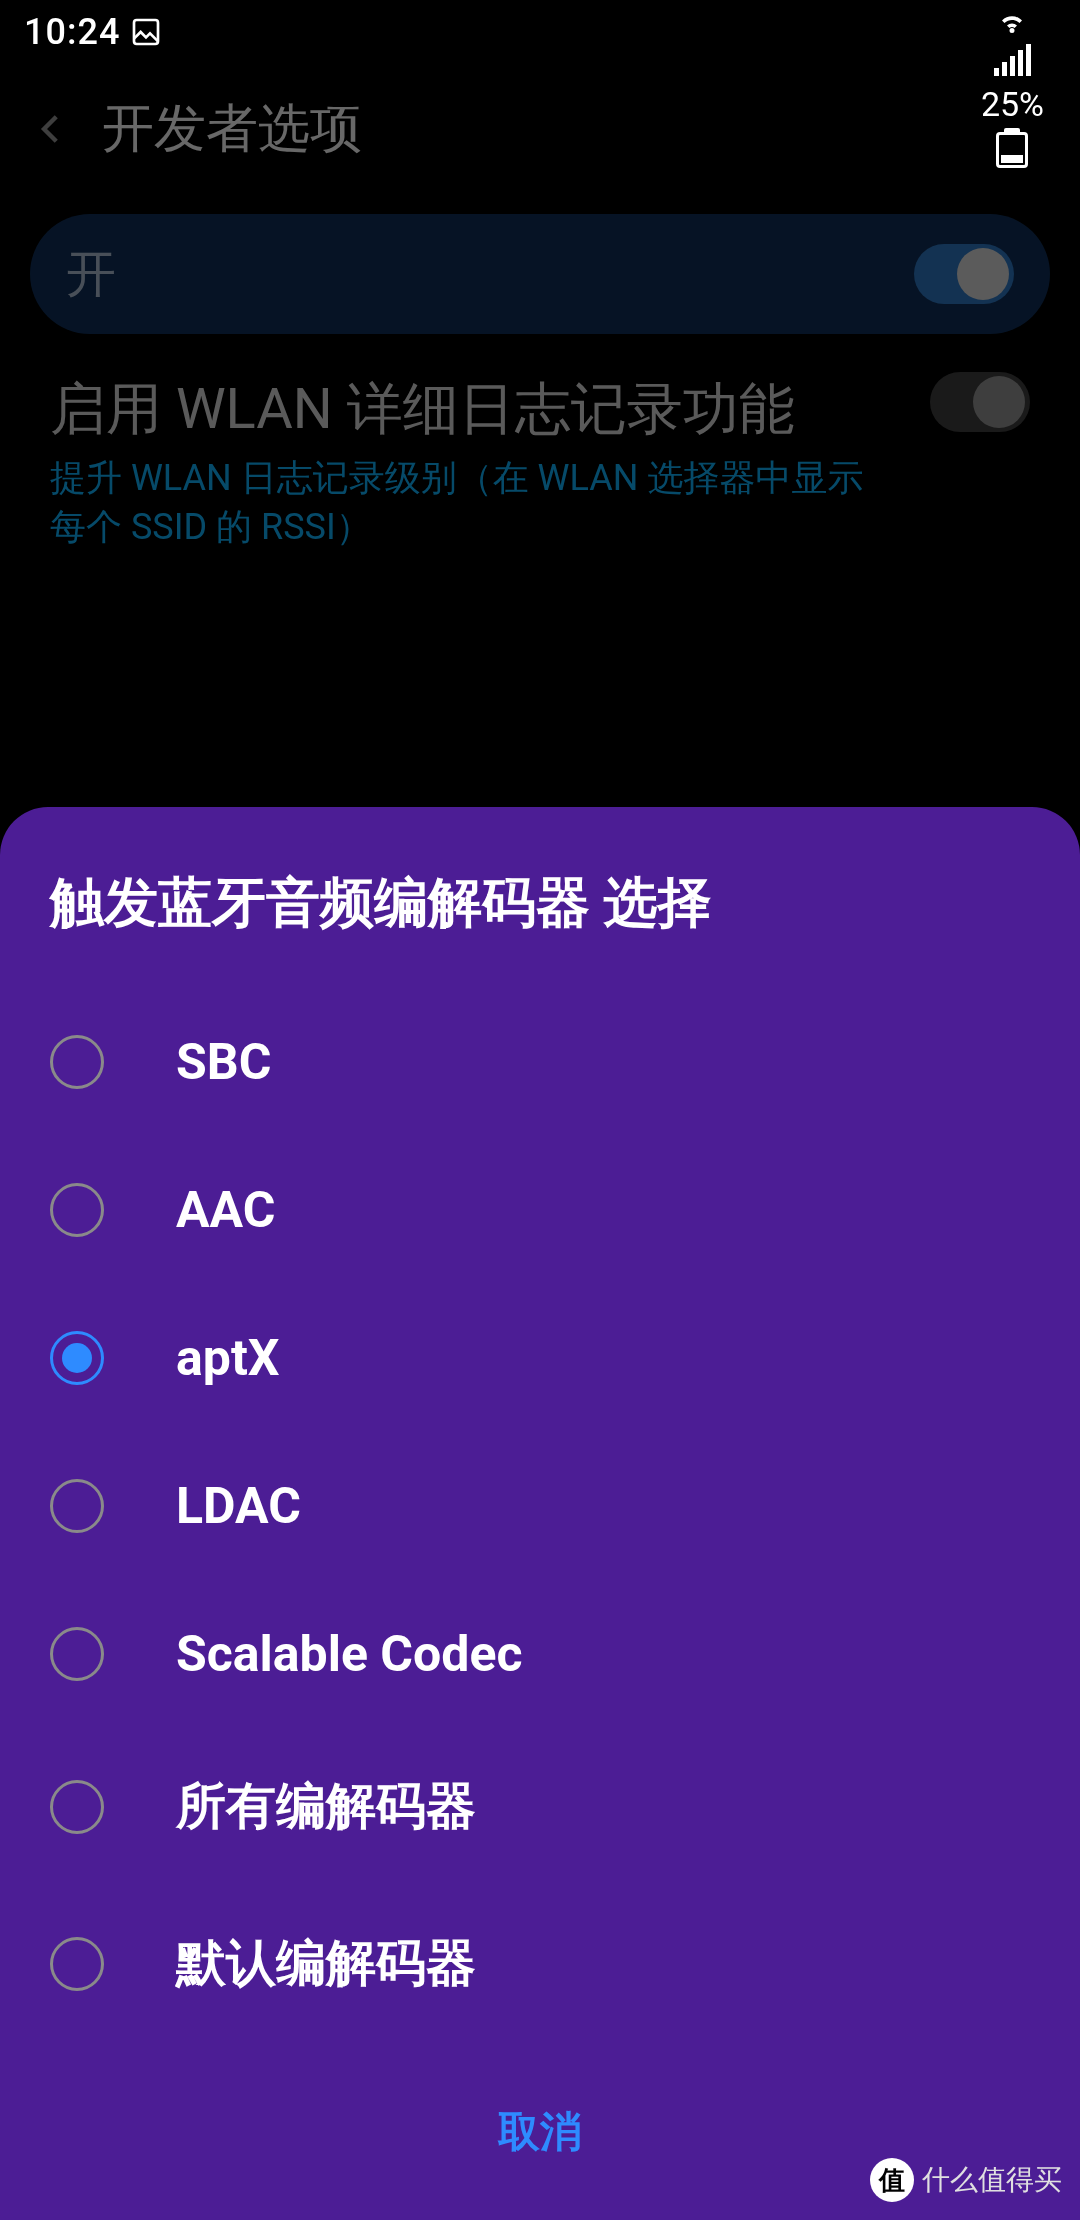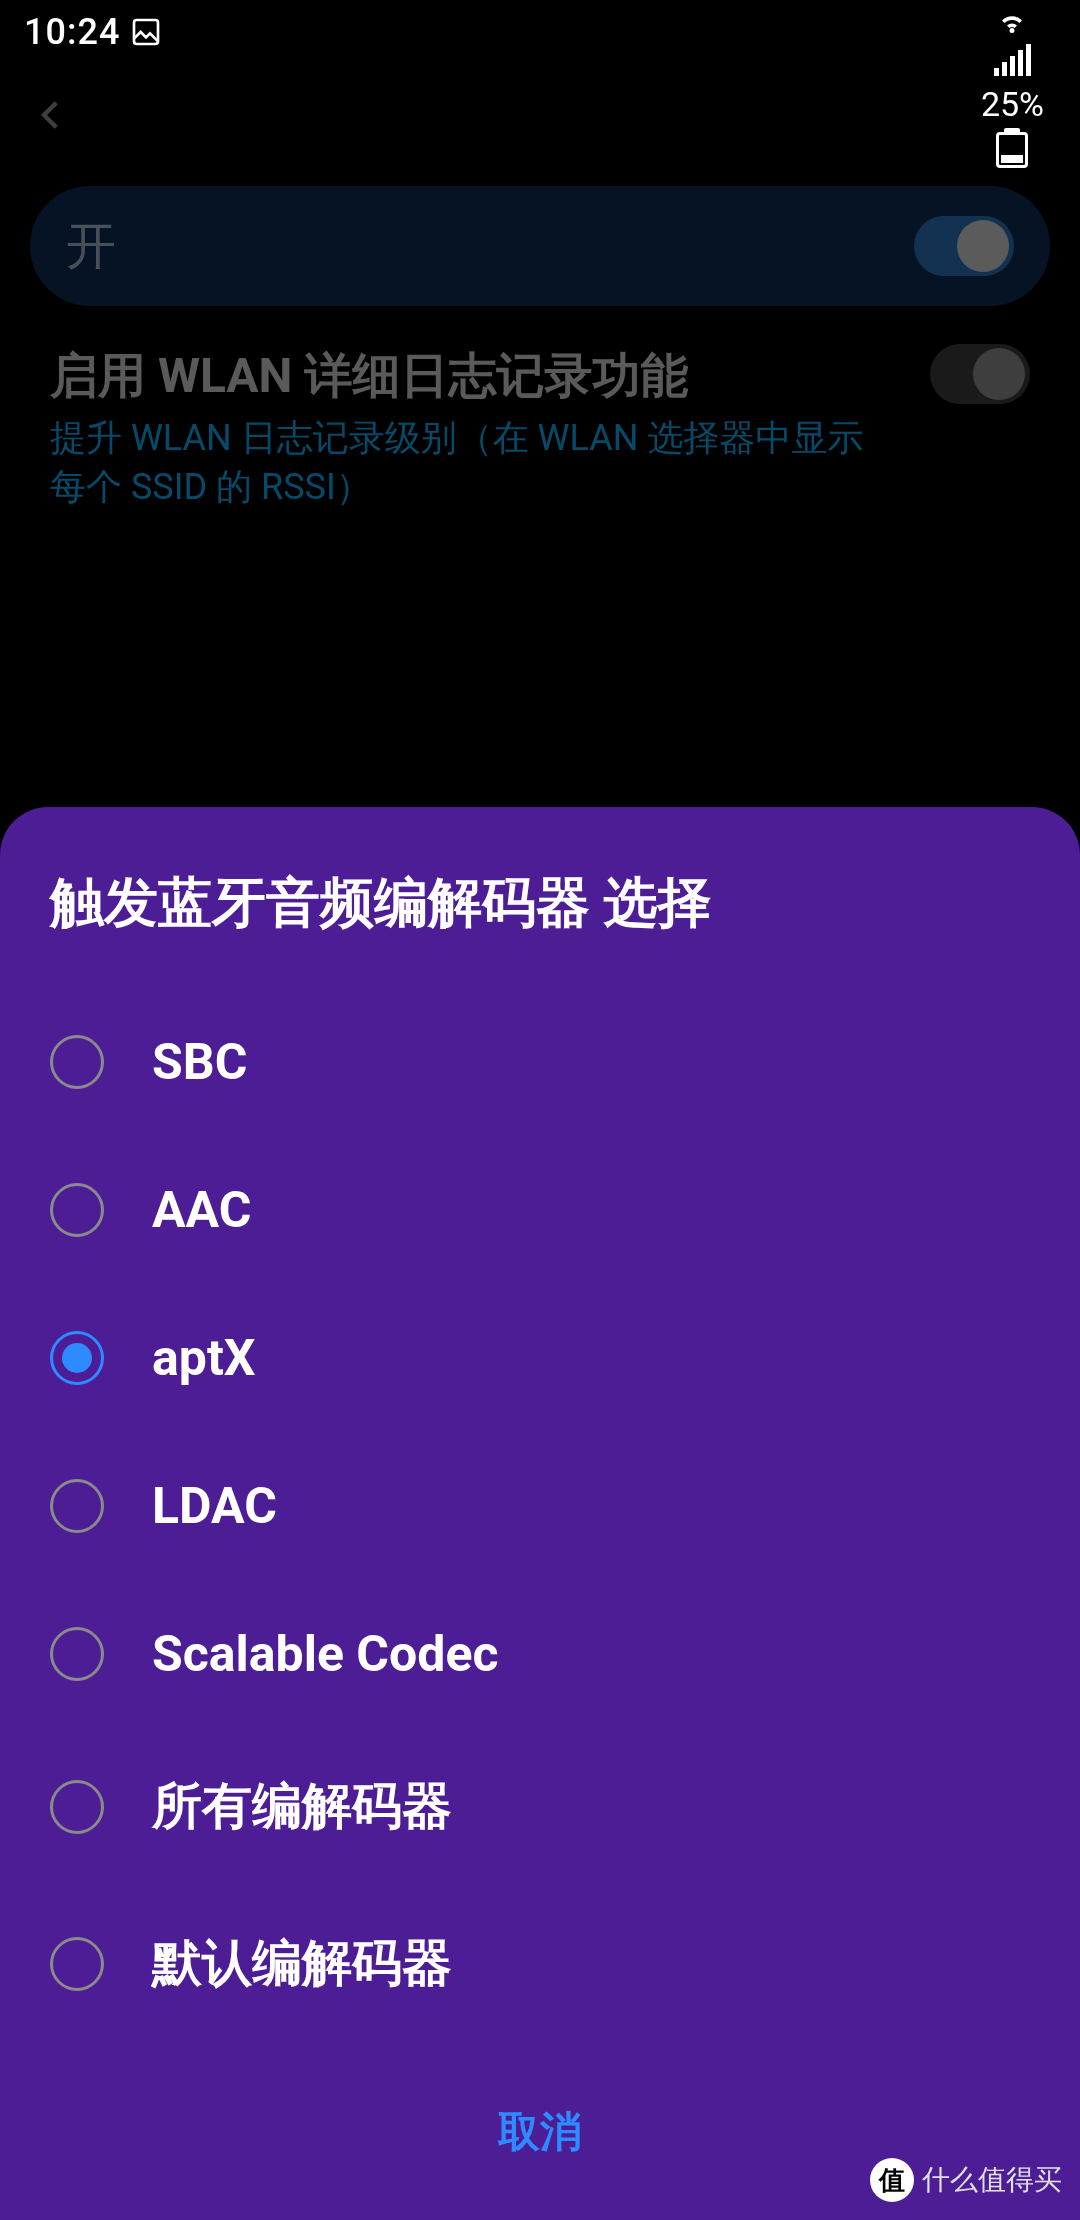--- a/index.html
+++ b/index.html
@@ -36,31 +36,31 @@
     .toggle.on { background:#2a6fb5; }
     .toggle .knob { position:absolute; top:4px; right:5px; width:52px; height:52px; border-radius:50%;
       background:#c9c9c9; }
     .toggle.dim { background:#3a3a3a; }
     .toggle.dim .knob { background:#8a8a8a; }
 
     .list { padding:0 50px; }
     .row { display:flex; align-items:flex-start; justify-content:space-between; padding:28px 0; border-bottom:1px solid #1a1a1a; }
     .row:last-child { border-bottom:none; }
     .row .txt { flex:1; padding-right:40px; }
-    .row .title { font-size:48px; color:#c8c8c8; font-weight:700; margin-bottom:6px; }
+    .row .title { font-size:56px; color:#c8c8c8; font-weight:400; margin-bottom:6px; }
     .row .sub { font-size:36px; color:#0ea5e9; }
     .cut { margin-top:-20px; }
 
     
     .dialog { position:absolute; left:0; right:0; bottom:0;
       background:#4c1d95; border-top-left-radius:48px; border-top-right-radius:48px;
       z-index:10; padding:60px 50px 60px; }
     .dialog-title { font-size:54px; font-weight:700; color:#fff; margin-bottom:48px; }
     .options { display:flex; flex-direction:column; }
-    .opt { display:flex; align-items:center; gap:48px; padding:45px 0; }
+    .opt { display:flex; align-items:center; gap:72px; padding:45px 0; }
     .radio { width:54px; height:54px; border:3px solid #8a8a8a; border-radius:50%; position:relative; flex:0 0 auto; }
     .radio.sel { border-color:#2e8bff; }
     .radio.sel::after { content:""; position:absolute; inset:9px; border-radius:50%; background:#2e8bff; }
     .opt-label { font-size:50px; font-weight:700; color:#fff; }
     .cancel { text-align:center; color:#2e8bff; font-size:42px; font-weight:700; margin-top:62px; }
 
     
     .wm { position:absolute; right:18px; bottom:18px; z-index:30; display:flex; align-items:center; gap:8px;
       color:#e0e0e0; font-size:28px; }
     .wm-badge { width:44px; height:44px; border-radius:50%; background:#fff; color:#000; display:flex;
@@ -120,20 +120,21 @@
   </div>
 </div>
 
 <div class="page">
   <div class="app-bar">
     <span class="back ico">
       <svg width="42" height="42" viewBox="0 0 24 24" fill="none" stroke="#8a8a8a" stroke-width="2.5">
           <path d="M15 5l-7 7 7 7"></path>
         </svg>
     </span>
+    <span class="app-title">开发者选项</span>
   </div>
 
   <div class="master-toggle">
     <span class="lbl">开</span>
     <span class="toggle on">
         <span class="knob"></span>
       </span>
   </div>
 
   <div class="list">

